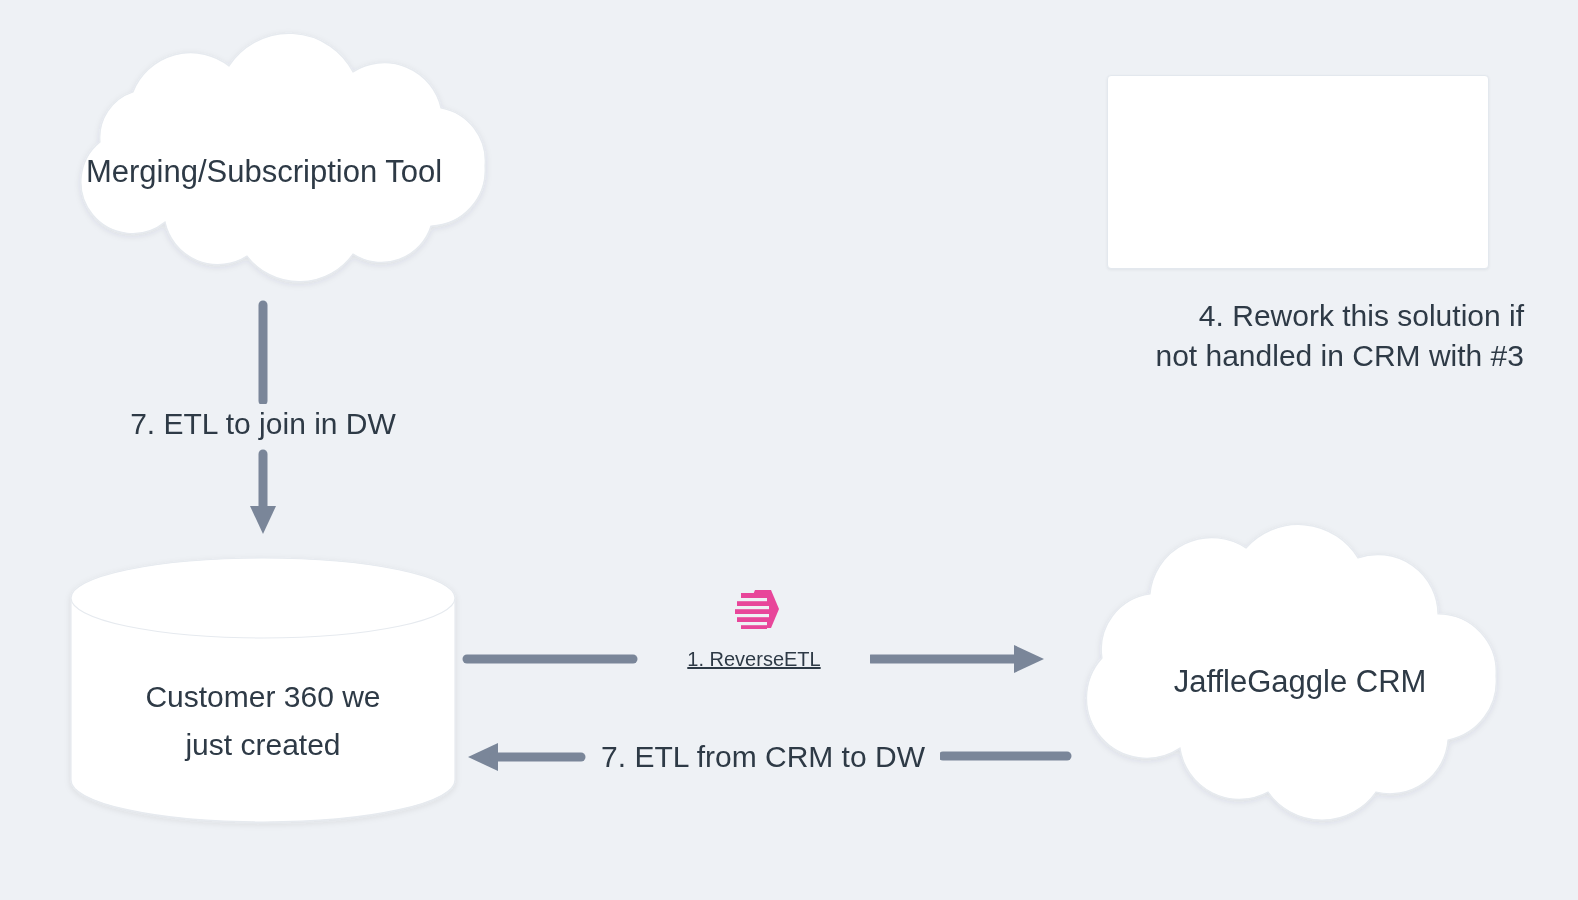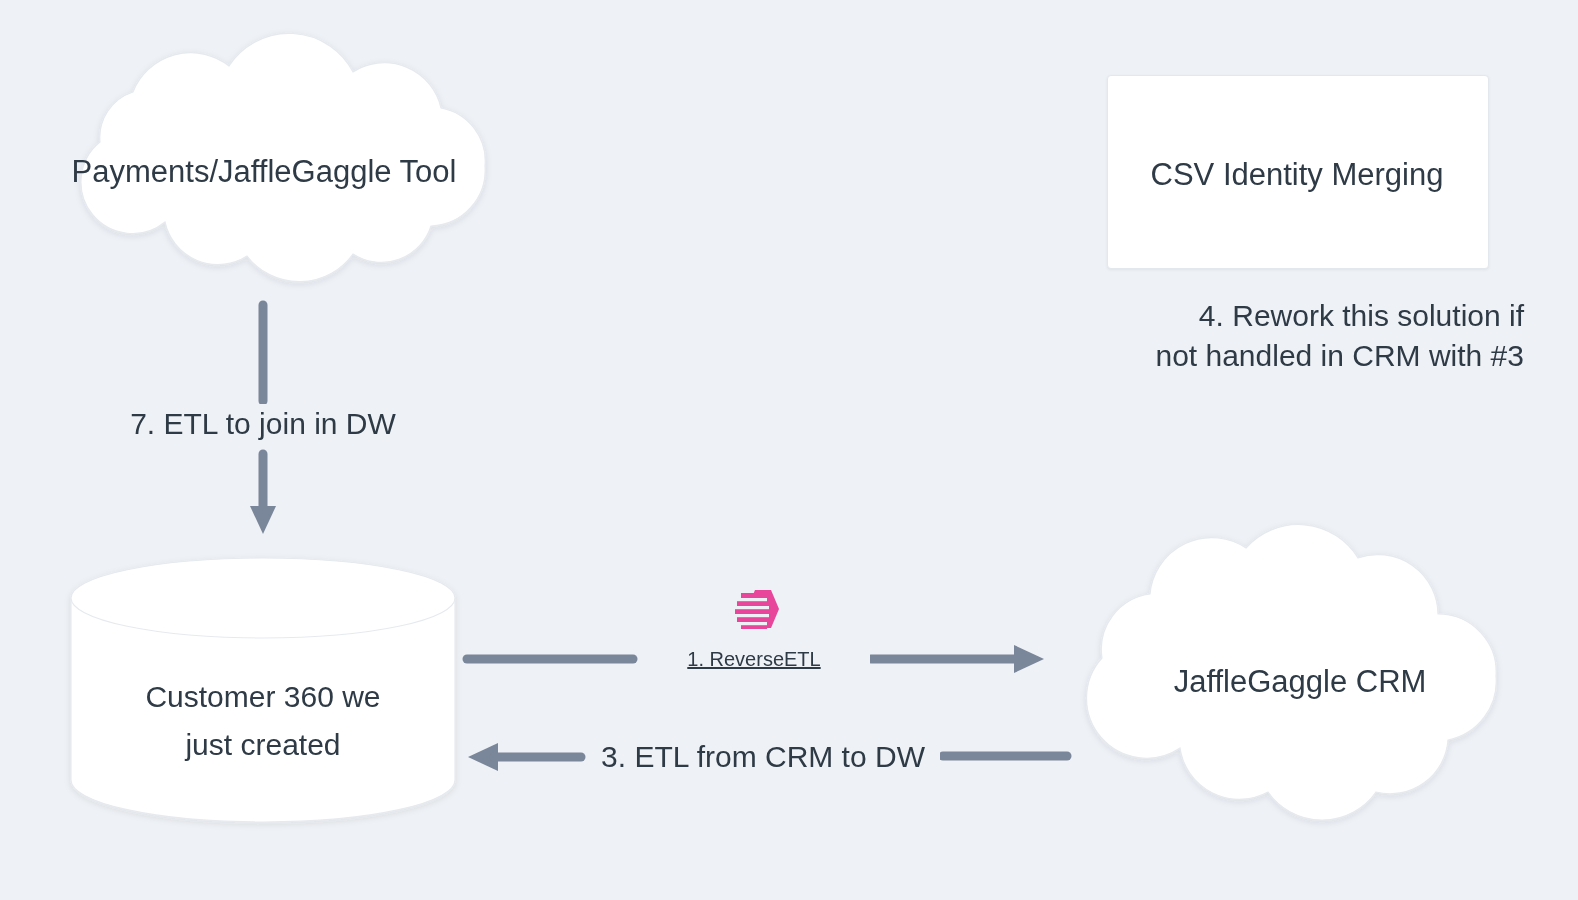--- a/index.html
+++ b/index.html
@@ -108,24 +108,23 @@
           a 54 54 0 0 1 44 58
           a 56 56 0 0 1 -54 60
           a 52 52 0 0 1 -78 28
           a 66 66 0 0 1 -106 2
           a 54 54 0 0 1 -82 -34
           a 50 50 0 0 1 -65 -80
           Z" fill="#ffffff" stroke="#e6eaef" stroke-width="1.2"></path>
       </g>
     </svg>
   </div>
-  <div class="node-label" style="left:8px; top:152px; width:512px; font-size:31px;">Payments/JaffleGaggle Tool</div>
+  <div class="node-label" style="left:8px; top:152px; width:512px; font-size:31px;">Merging/Subscription Tool</div>
 
   <div class="rect-box" style="left:1107px; top:75px; width:380px; height:192px;"></div>
-  <div class="node-label" style="left:1107px; top:155px; width:380px; font-size:31px;">CSV Identity Merging</div>
 
   <div class="annotation" style="left:1084px; top:296px; width:440px; font-size:30px;">4. Rework this solution if
 not handled in CRM with #3</div>
 
   <svg class="arrow-svg" style="left:247px; top:298px; width:32px; height:110px;" width="32" height="110" viewBox="0 0 32 110" aria-hidden="true">
     <line x1="16" y1="7" x2="16" y2="103" stroke="#7a8699" stroke-width="9" stroke-linecap="round"></line>
   </svg>
 
   <div class="edge-label" style="left:110px; top:404px; width:306px; font-size:30px; line-height:40px;">7. ETL to join in DW</div>
 
@@ -183,21 +182,21 @@
   <svg class="arrow-svg" style="left:866px; top:642px; width:182px; height:34px;" width="182" height="34" viewBox="0 0 182 34" aria-hidden="true">
     <line x1="5" y1="17" x2="152" y2="17" stroke="#7a8699" stroke-width="9" stroke-linecap="round"></line>
     <path d="M 148 3 L 148 31 L 178 17 Z" fill="#7a8699"></path>
   </svg>
 
   <svg class="arrow-svg" style="left:464px; top:740px; width:122px; height:34px;" width="122" height="34" viewBox="0 0 122 34" aria-hidden="true">
     <path d="M 34 3 L 34 31 L 4 17 Z" fill="#7a8699"></path>
     <line x1="30" y1="17" x2="117" y2="17" stroke="#7a8699" stroke-width="9" stroke-linecap="round"></line>
   </svg>
 
-  <div class="edge-label" style="left:586px; top:735px; width:354px; font-size:30px; line-height:44px;">3. ETL from CRM to DW</div>
+  <div class="edge-label" style="left:586px; top:735px; width:354px; font-size:30px; line-height:44px;">7. ETL from CRM to DW</div>
 
   <svg class="arrow-svg" style="left:938px; top:745px; width:134px; height:22px;" width="134" height="22" viewBox="0 0 134 22" aria-hidden="true">
     <line x1="5" y1="11" x2="129" y2="11" stroke="#7a8699" stroke-width="9" stroke-linecap="round"></line>
   </svg>
 
   <div class="cloud" style="left:1060px; top:518px; width:480px; height:344px;">
     <svg width="480" height="344" viewBox="0 0 480 344" aria-hidden="true">
       <defs>
         <filter id="softShadow3" x="-20%" y="-20%" width="140%" height="150%">
           <feDropShadow dx="0" dy="2" stdDeviation="3" flood-color="#2e3a46" flood-opacity="0.10"></feDropShadow>

